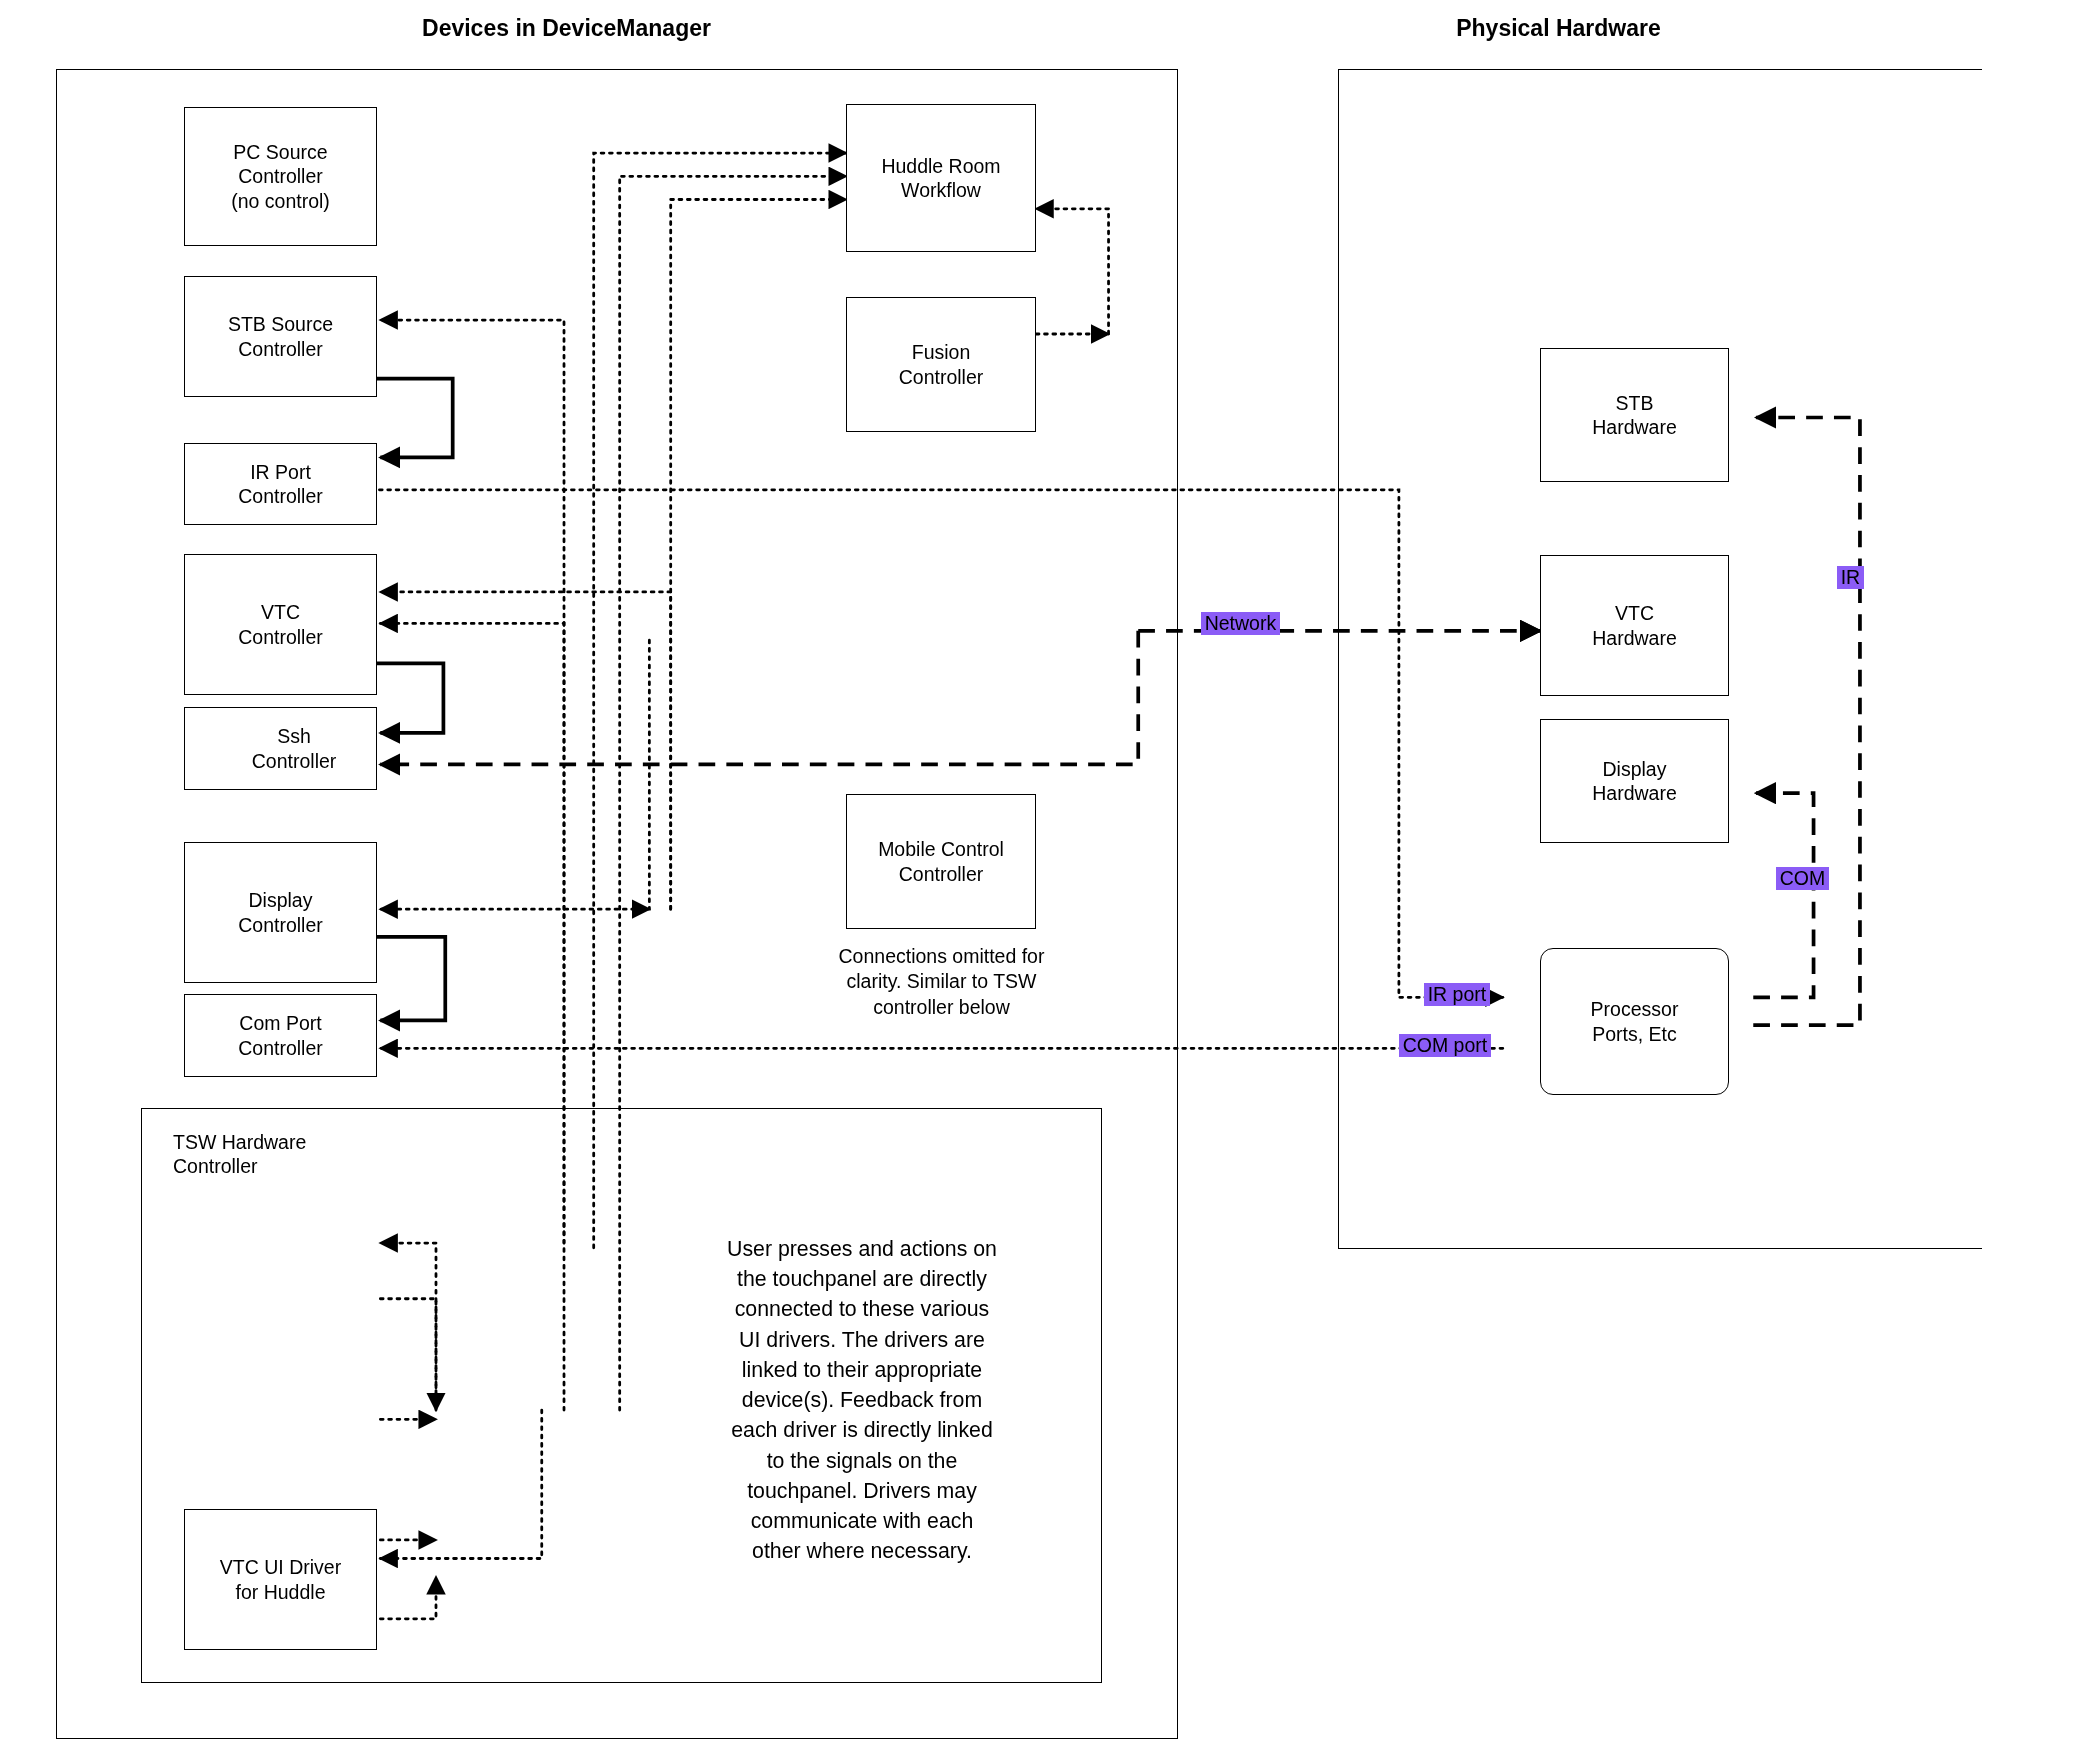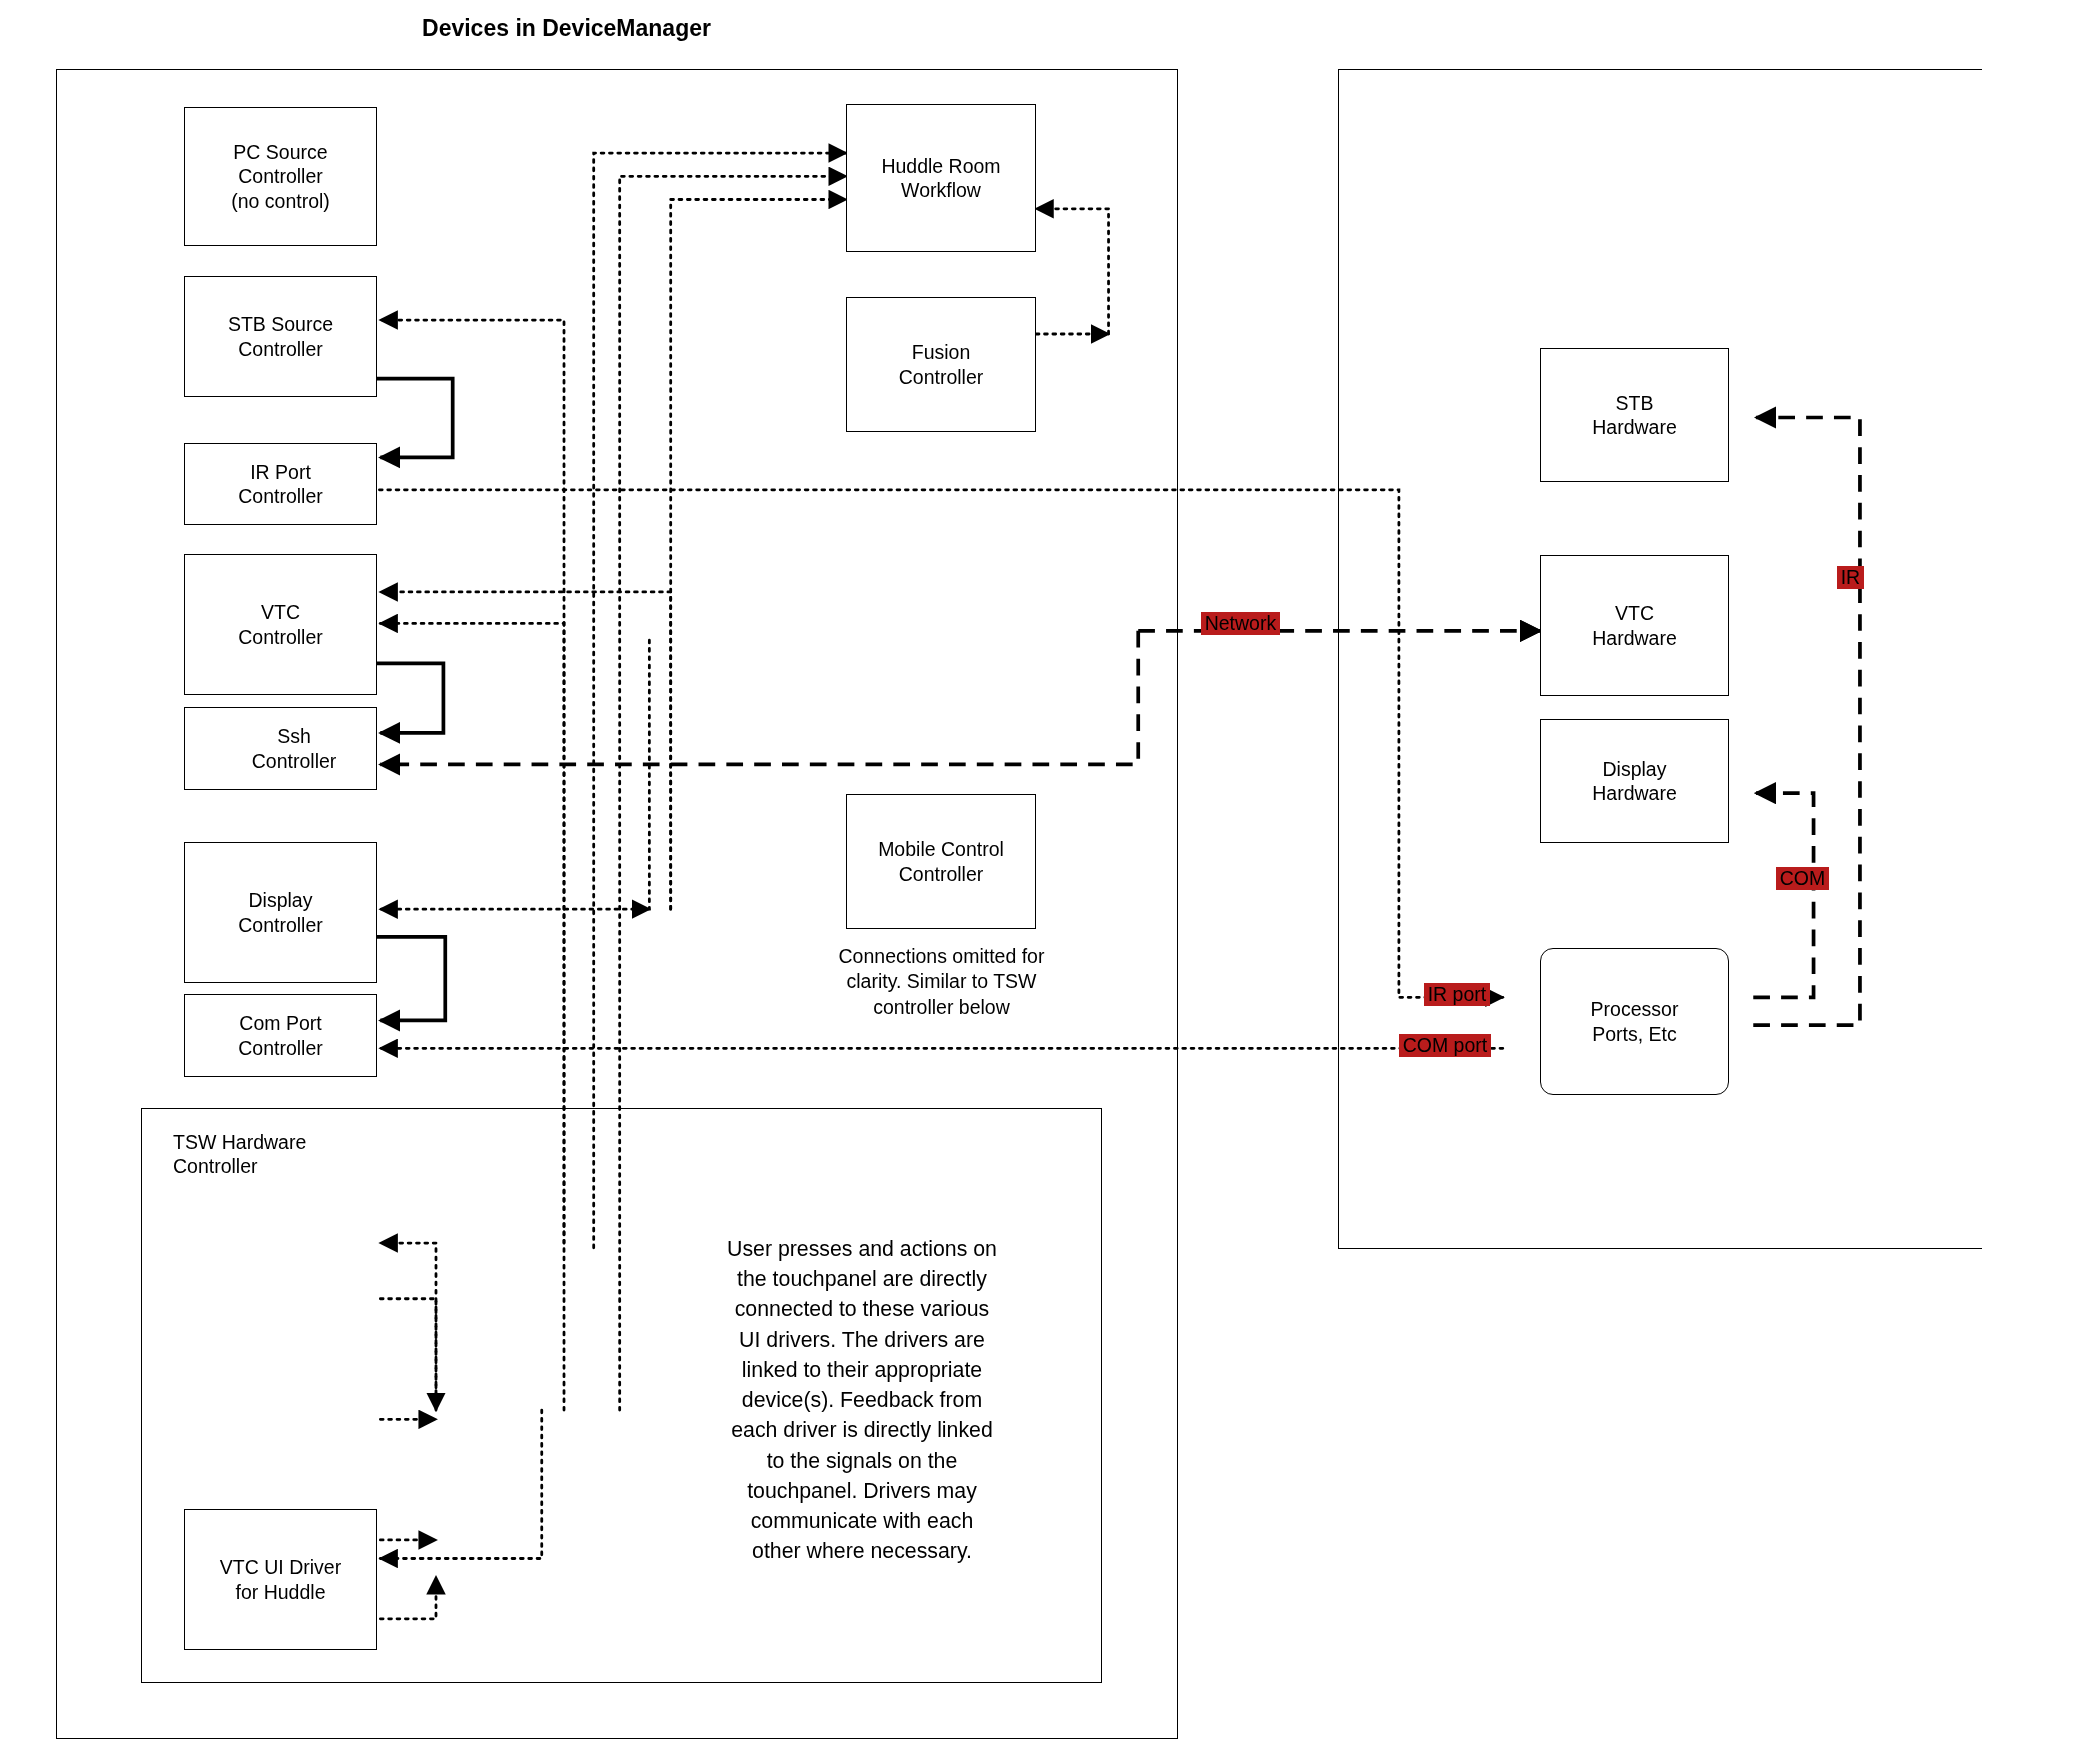--- a/index.html
+++ b/index.html
@@ -62,21 +62,21 @@
   .note-left {
     position: absolute;
     font-size: 21.3px;
     line-height: 1.42;
     text-align: center;
     white-space: pre-line;
   }
   .edge-label {
     position: absolute;
     font-size: 19.5px;
-    background: #b91c1c;
+    background: #8b5cf6;
     padding: 0 3.7px;
     white-space: nowrap;
   }
   svg.wires {
     position: absolute;
     left: 0;
     top: 0;
     width: 2090px;
     height: 1758px;
     pointer-events: none;
@@ -99,20 +99,21 @@
     stroke: #000000;
     stroke-width: 4;
   }
 </style>
 </head>
 <body>
 
 <div id="canvas">
 
   <div class="title" style="left:288px; top:15px; width:557px;">Devices in DeviceManager</div>
+  <div class="title" style="left:1280px; top:15px; width:557px;">Physical Hardware</div>
 
   <div class="panel" style="left:56px; top:69px; width:1122px; height:1670px;"></div>
   <div class="panel" style="left:1338px; top:69px; width:707px; height:1180px;"></div>
 
   <svg class="wires" viewBox="0 0 2253 1895">
     <defs>
       <marker id="arrDot" viewBox="0 0 10 10" refX="9" refY="5" markerWidth="7" markerHeight="7" orient="auto-start-reverse">
         <path d="M 0 0 L 10 5 L 0 10 z" fill="#000"></path>
       </marker>
       <marker id="arrDash" viewBox="0 0 10 10" refX="9" refY="5" markerWidth="6" markerHeight="6" orient="auto-start-reverse">

